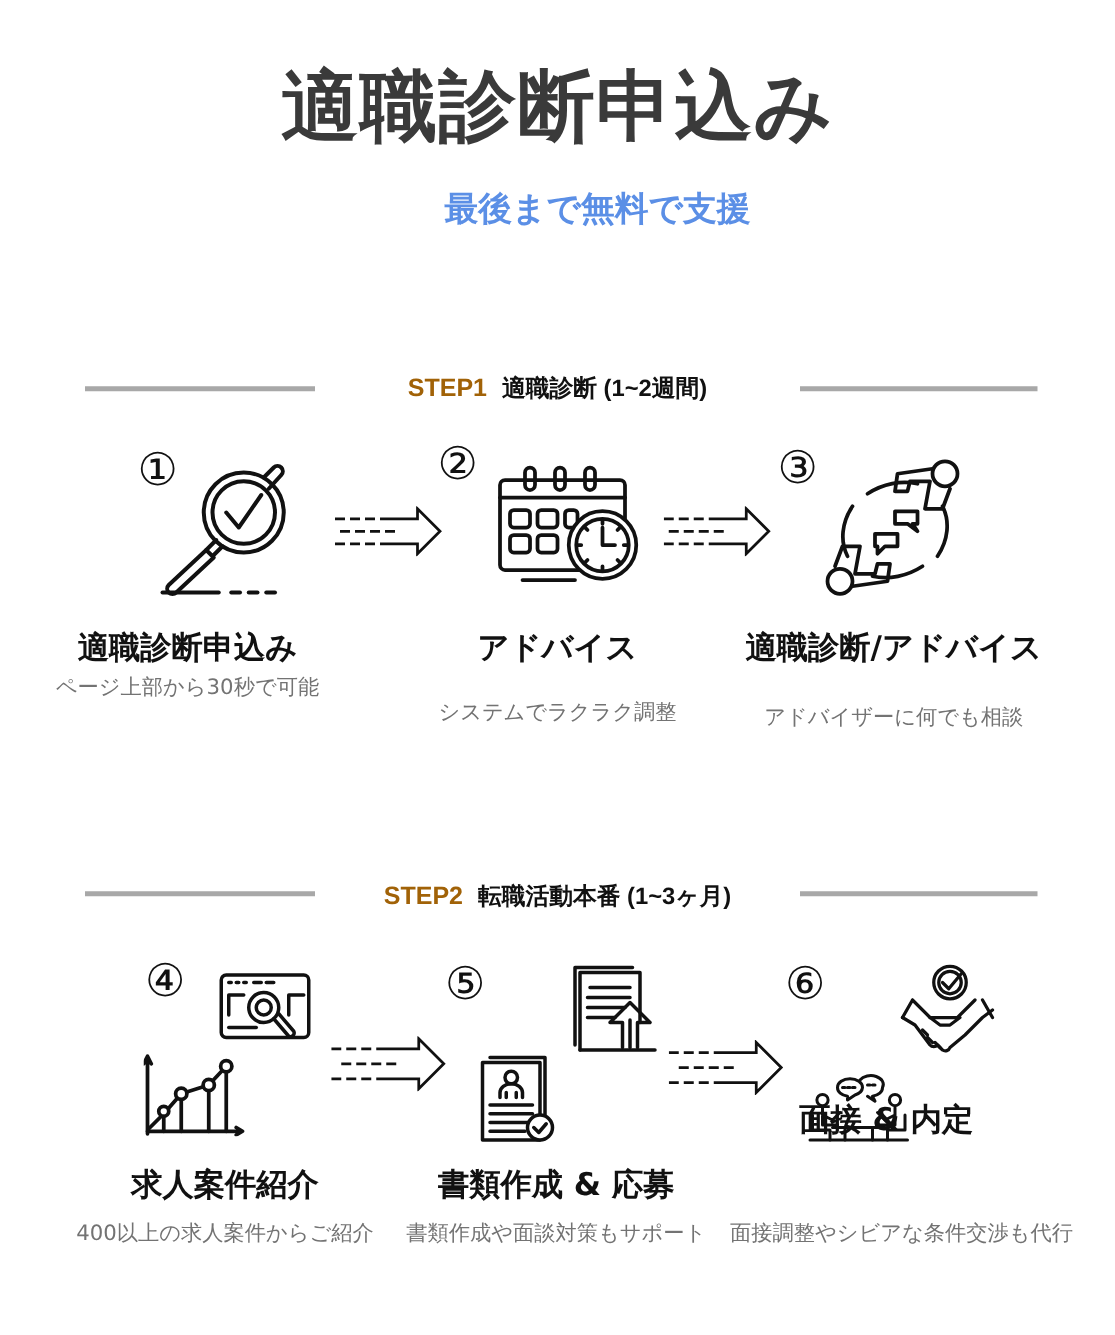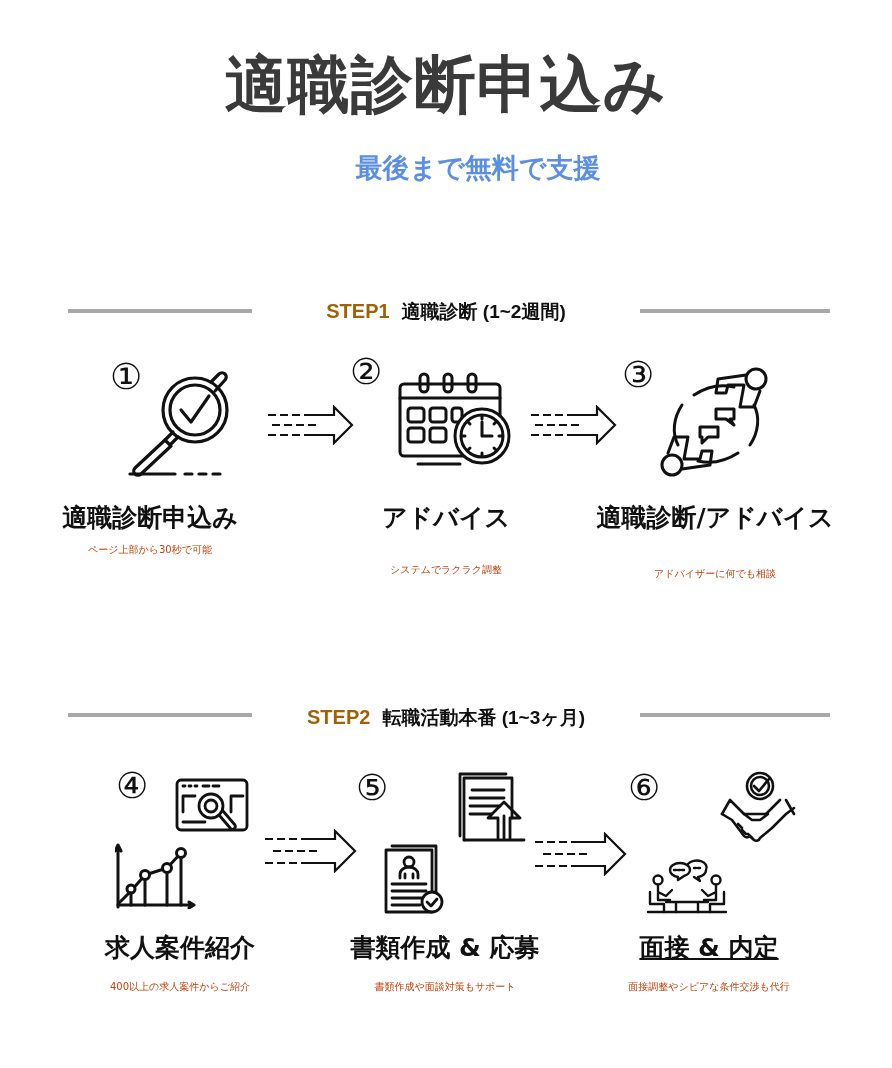--- a/index.html
+++ b/index.html
@@ -10,21 +10,21 @@
     font-size:62px; font-weight:bold; color:#3a3a3a; letter-spacing:1px; line-height:90px; }
   .sub-title { left:0; width:892px; top:148px; text-align:center;
     font-size:27px; font-weight:bold; color:#5b8fe6; line-height:40px;margin-left:32px; }
   .step-line { height:4px; background:#a8a8a8; }
   .step-head { left:0; width:892px; text-align:center; font-size:19px; font-weight:bold; white-space:nowrap; line-height:30px; }
   .step-head .num { font-family:"Liberation Sans",sans-serif; color:#a16207; font-size:20px; margin-right:12px; }
   .step-head .txt { color:#111; font-family:Liberation Sans, sans-serif; }
   .circ { font-size:36px; line-height:40px; color:#111; font-family:"DejaVu Sans",sans-serif; }
   .icon svg { display:block; }
   .col-title { text-align:center; font-size:25px; font-weight:bold; line-height:32px; color:#111; white-space:nowrap; }
-  .col-desc { text-align:center; font-size:10px; line-height:20px; color:#c2410c; white-space:nowrap; }
+  .col-desc { text-align:center; font-size:17px; line-height:20px; color:#737373; white-space:nowrap; }
 </style>
 </head>
 <body>
 
 <div class="abs main-title">適職診断申込み</div>
 <div class="abs sub-title">最後まで無料で支援</div>
 
 <div>
   <div class="abs step-line" style="left:68px; top:309px; width:184px;"></div>
   <div class="abs step-line" style="left:640px; top:309px; width:190px;"></div>
@@ -194,15 +194,15 @@
       <path d="M28 18 h2 M32 18 h2 M36 18 h2 M48 16 h2 M52 16 h2"></path>
       <circle cx="12" cy="28" r="4.5"></circle>
       <circle cx="70" cy="28" r="4.5"></circle>
       <path d="M12 34 v14 h12 M12 40 l8 4 l6 -6"></path>
       <path d="M70 34 v14 h-12 M70 40 l-8 4 l-6 -6"></path>
       <path d="M20 50 h42 M30 50 v10 M52 50 v10"></path>
       <path d="M4 40 v12 h14 v8 M78 40 v12 h-14 v8"></path>
       <path d="M2 60 h78"></path>
     </svg>
   </div>
-  <div class="abs col-title" style="left:584px; width:250px; top:932px;text-decoration:underline;">面接 &amp; 内定</div>
+  <div class="abs col-title" style="left:584px; width:250px; top:880px;">面接 &amp; 内定</div>
   <div class="abs col-desc" style="left:584px; width:250px; top:977px;">面接調整やシビアな条件交渉も代行</div>
 </div>
 
 </body></html>

